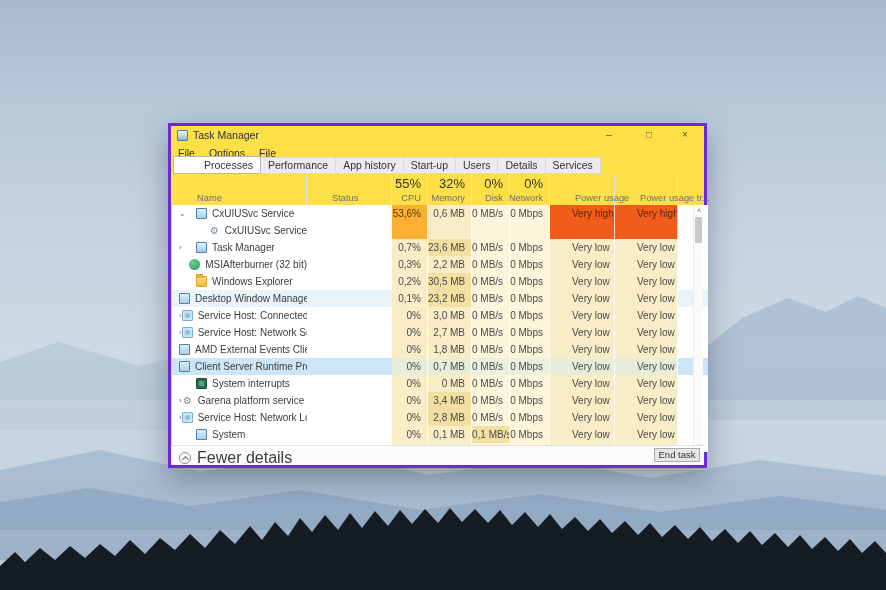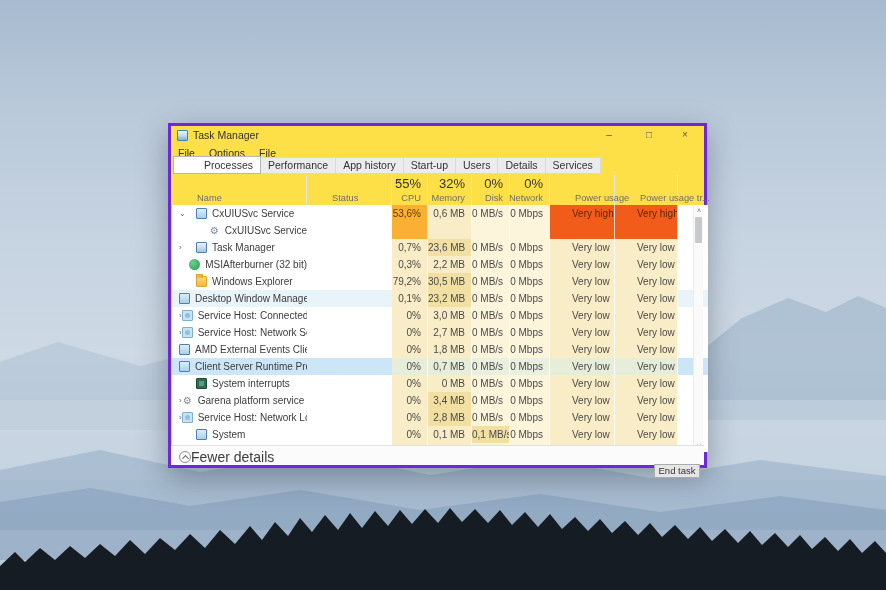--- a/index.html
+++ b/index.html
@@ -60,25 +60,25 @@
   .i-folder:before{content:"";position:absolute;left:-1px;top:-3px;width:5px;height:3px;background:#e9b646;border:1px solid #d9a62e;border-bottom:none;}
   .i-chip{background:#2e6b52;border:1px solid #1e4a38;box-sizing:border-box;}
   .i-chip:after{content:"";position:absolute;left:2px;top:2px;right:2px;bottom:2px;background:#57a07f;}
   
   .vscroll{position:absolute;right:1px;top:79px;width:10px;height:247px;background:#fafafa;border-left:1px solid #ececec;box-sizing:border-box;}
   .sarrow{position:absolute;left:0;width:10px;height:11px;font-size:7px;line-height:11px;text-align:center;color:#6d6d6d;}
   .sa-up{top:0}.sa-dn{bottom:0}
   .sthumb{position:absolute;left:1px;top:12px;width:7px;height:26px;background:#c8c9cd;border-radius:1px;}
   
   .statusbar{position:absolute;left:0;right:0;bottom:0;height:19px;background:#fbfbfb;border-top:1px solid #e0e0e0;}
-  .fewer{position:absolute;left:8px;top:3px;display:flex;align-items:center;font-size:14px;color:#3c3c3c;}
+  .fewer{position:absolute;left:8px;top:3px;display:flex;align-items:center;gap:6px;font-size:16px;color:#3c3c3c;}
   .circ{width:12px;height:12px;border:1px solid #8f8f8f;border-radius:50%;box-sizing:border-box;position:relative;}
   .circ:after{content:"";position:absolute;left:3px;top:4px;width:4px;height:4px;border-left:1px solid #6e6e6e;border-top:1px solid #6e6e6e;transform:rotate(45deg);}
   .endtask{position:absolute;right:4px;top:2px;width:46px;height:14px;background:#e6e6e6;border:1px solid #ababab;
-    box-sizing:border-box;font-size:9.5px;color:#333;text-align:center;line-height:12px;margin-top:16px;}
+    box-sizing:border-box;font-size:9.5px;color:#333;text-align:center;line-height:12px;}
 </style>
 </head>
 <body>
 
 <div class="scene">
   <svg width="886" height="590" viewBox="0 0 886 590">
     <polygon fill="#8fa8c2" opacity="0.45" points="660,420 700,352 742,318 788,298 826,312 858,296 886,308 886,420"></polygon>
     <polygon fill="#9fb4ca" opacity="0.35" points="0,430 0,362 58,342 140,366 222,346 302,372 382,356 442,378 480,430"></polygon>
     <rect x="0" y="400" width="886" height="80" fill="#cbd8e4" opacity="0.5"></rect>
     <polygon fill="#90a9c4" opacity="0.5" points="0,530 0,470 100,450 200,472 320,452 430,475 540,458 650,478 760,460 886,476 886,530"></polygon>
@@ -197,21 +197,21 @@
         <div class="cell c-pow txt h-l1">Very low</div>
         <div class="cell c-trend txt h-l1">Very low</div>
       </div>
       <div class="row">
         <div class="cell c-name namecell">
           <span class="chev"></span>
           <span class="rowicon i-folder"></span>
           <span>Windows Explorer</span>
         </div>
         <div class="cell c-status"></div>
-        <div class="cell c-cpu num h-l1">79,2%</div>
+        <div class="cell c-cpu num h-l1">0,2%</div>
         <div class="cell c-mem num h-l2">30,5 MB</div>
         <div class="cell c-disk num h-l0">0 MB/s</div>
         <div class="cell c-net num h-l0">0 Mbps</div>
         <div class="cell c-pow txt h-l1">Very low</div>
         <div class="cell c-trend txt h-l1">Very low</div>
       </div>
       <div class="row hov">
         <div class="cell c-name namecell">
           <span class="chev"></span>
           <span class="rowicon i-window"></span>

